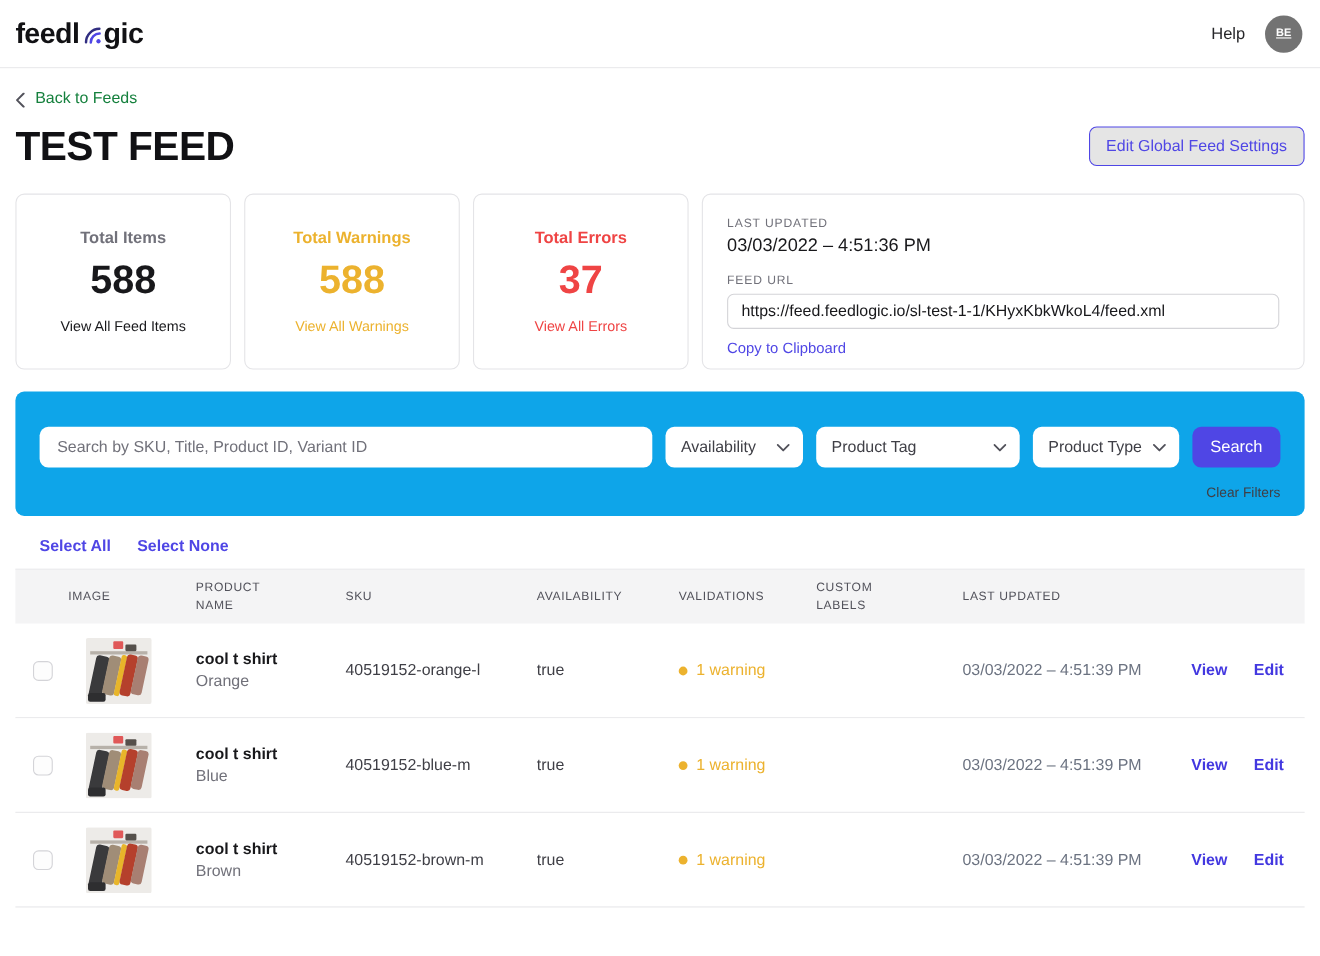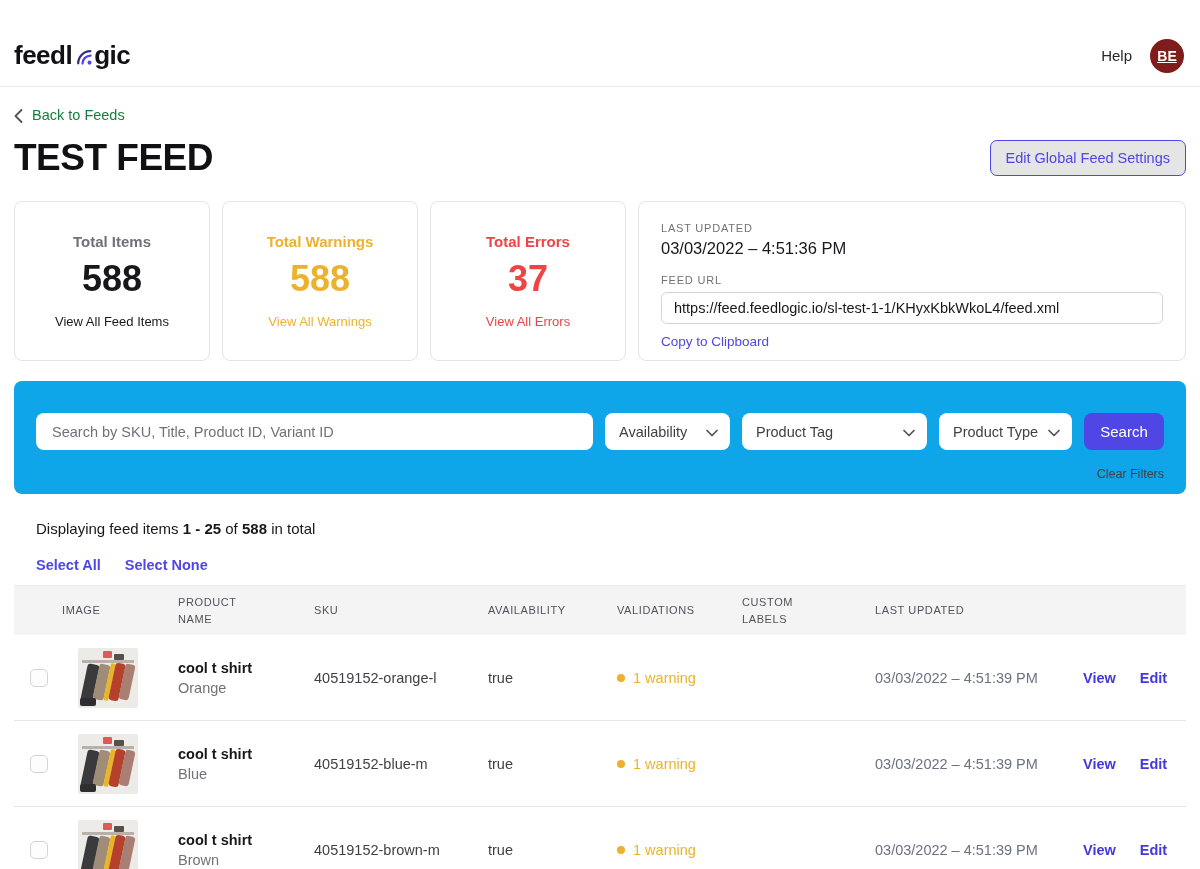--- a/index.html
+++ b/index.html
@@ -1,28 +1,28 @@
 <!DOCTYPE html>
 <html><head>
 <meta charset="utf-8">
 <style>
   * { margin: 0; padding: 0; box-sizing: border-box; }
   html, body { width: 1200px; height: 869px; overflow: hidden; background: #fff;
     font-family: "Liberation Sans", sans-serif; color: #18181b; }
 
   
   .topbar { height: 62px; display: flex; align-items: center; justify-content: space-between;
-    padding: 0 16px 0 14px; border-bottom: 1px solid #e9e9eb; margin-top: 25px; }
+    padding: 0 16px 0 14px; border-bottom: 1px solid #e9e9eb; }
   .logo { display: flex; align-items: center; font-size: 26px; font-weight: bold;
     letter-spacing: -0.5px; color: #111114; }
   .logo .wifi { display: inline-block; width: 21px; height: 21px; margin: 2px 0 0 1px; transform: rotate(-45deg); }
   .topbar-right { display: flex; align-items: center; gap: 18px; }
   .help-link { font-size: 15px; color: #27272a; cursor: pointer; }
-  .avatar { width: 34px; height: 34px; border-radius: 50%; background: #7f1d1d; color: #fff;
-    font-size: 14px; font-weight: bold; display: flex; align-items: center; justify-content: center; cursor: pointer; text-decoration: underline; }
+  .avatar { width: 34px; height: 34px; border-radius: 50%; background: #737373; color: #fff;
+    font-size: 10px; font-weight: bold; display: flex; align-items: center; justify-content: center; cursor: pointer; text-decoration: underline; }
 
   
   .content { padding: 0 14px; }
   .breadcrumb { margin-top: 20px; display: flex; align-items: flex-end; gap: 9px;
     font-size: 14.5px; color: #15803d; cursor: pointer; width: fit-content; }
   .breadcrumb svg { display: block; }
   .title-row { margin-top: 14px; display: flex; align-items: center; justify-content: space-between; }
   .page-title { font-size: 37px; font-weight: bold; letter-spacing: -0.5px; color: #111114; }
   .btn-outline { background: #e5e5e5; border: 1px solid #4f46e5; color: #4f46e5; font-size: 14.5px;
     padding: 9px 15px; border-radius: 7px; cursor: pointer; font-family: inherit; }
@@ -178,21 +178,20 @@
             </svg>
         </span>
       </div>
       <button class="btn-primary">Search</button>
     </div>
     <div class="clear-row">
       <span class="clear-filters">Clear Filters</span>
     </div>
   </div>
 
-  <div class="summary"><span>Displaying feed items </span><b>1 - 25</b><span> of </span><b>588</b><span> in total</span></div>
 
   <div class="select-links">
     <span>Select All</span>
     <span>Select None</span>
   </div>
 
   <div class="table">
     <div class="tgrid thead">
       <div class="th"></div>
       <div class="th">IMAGE</div>

